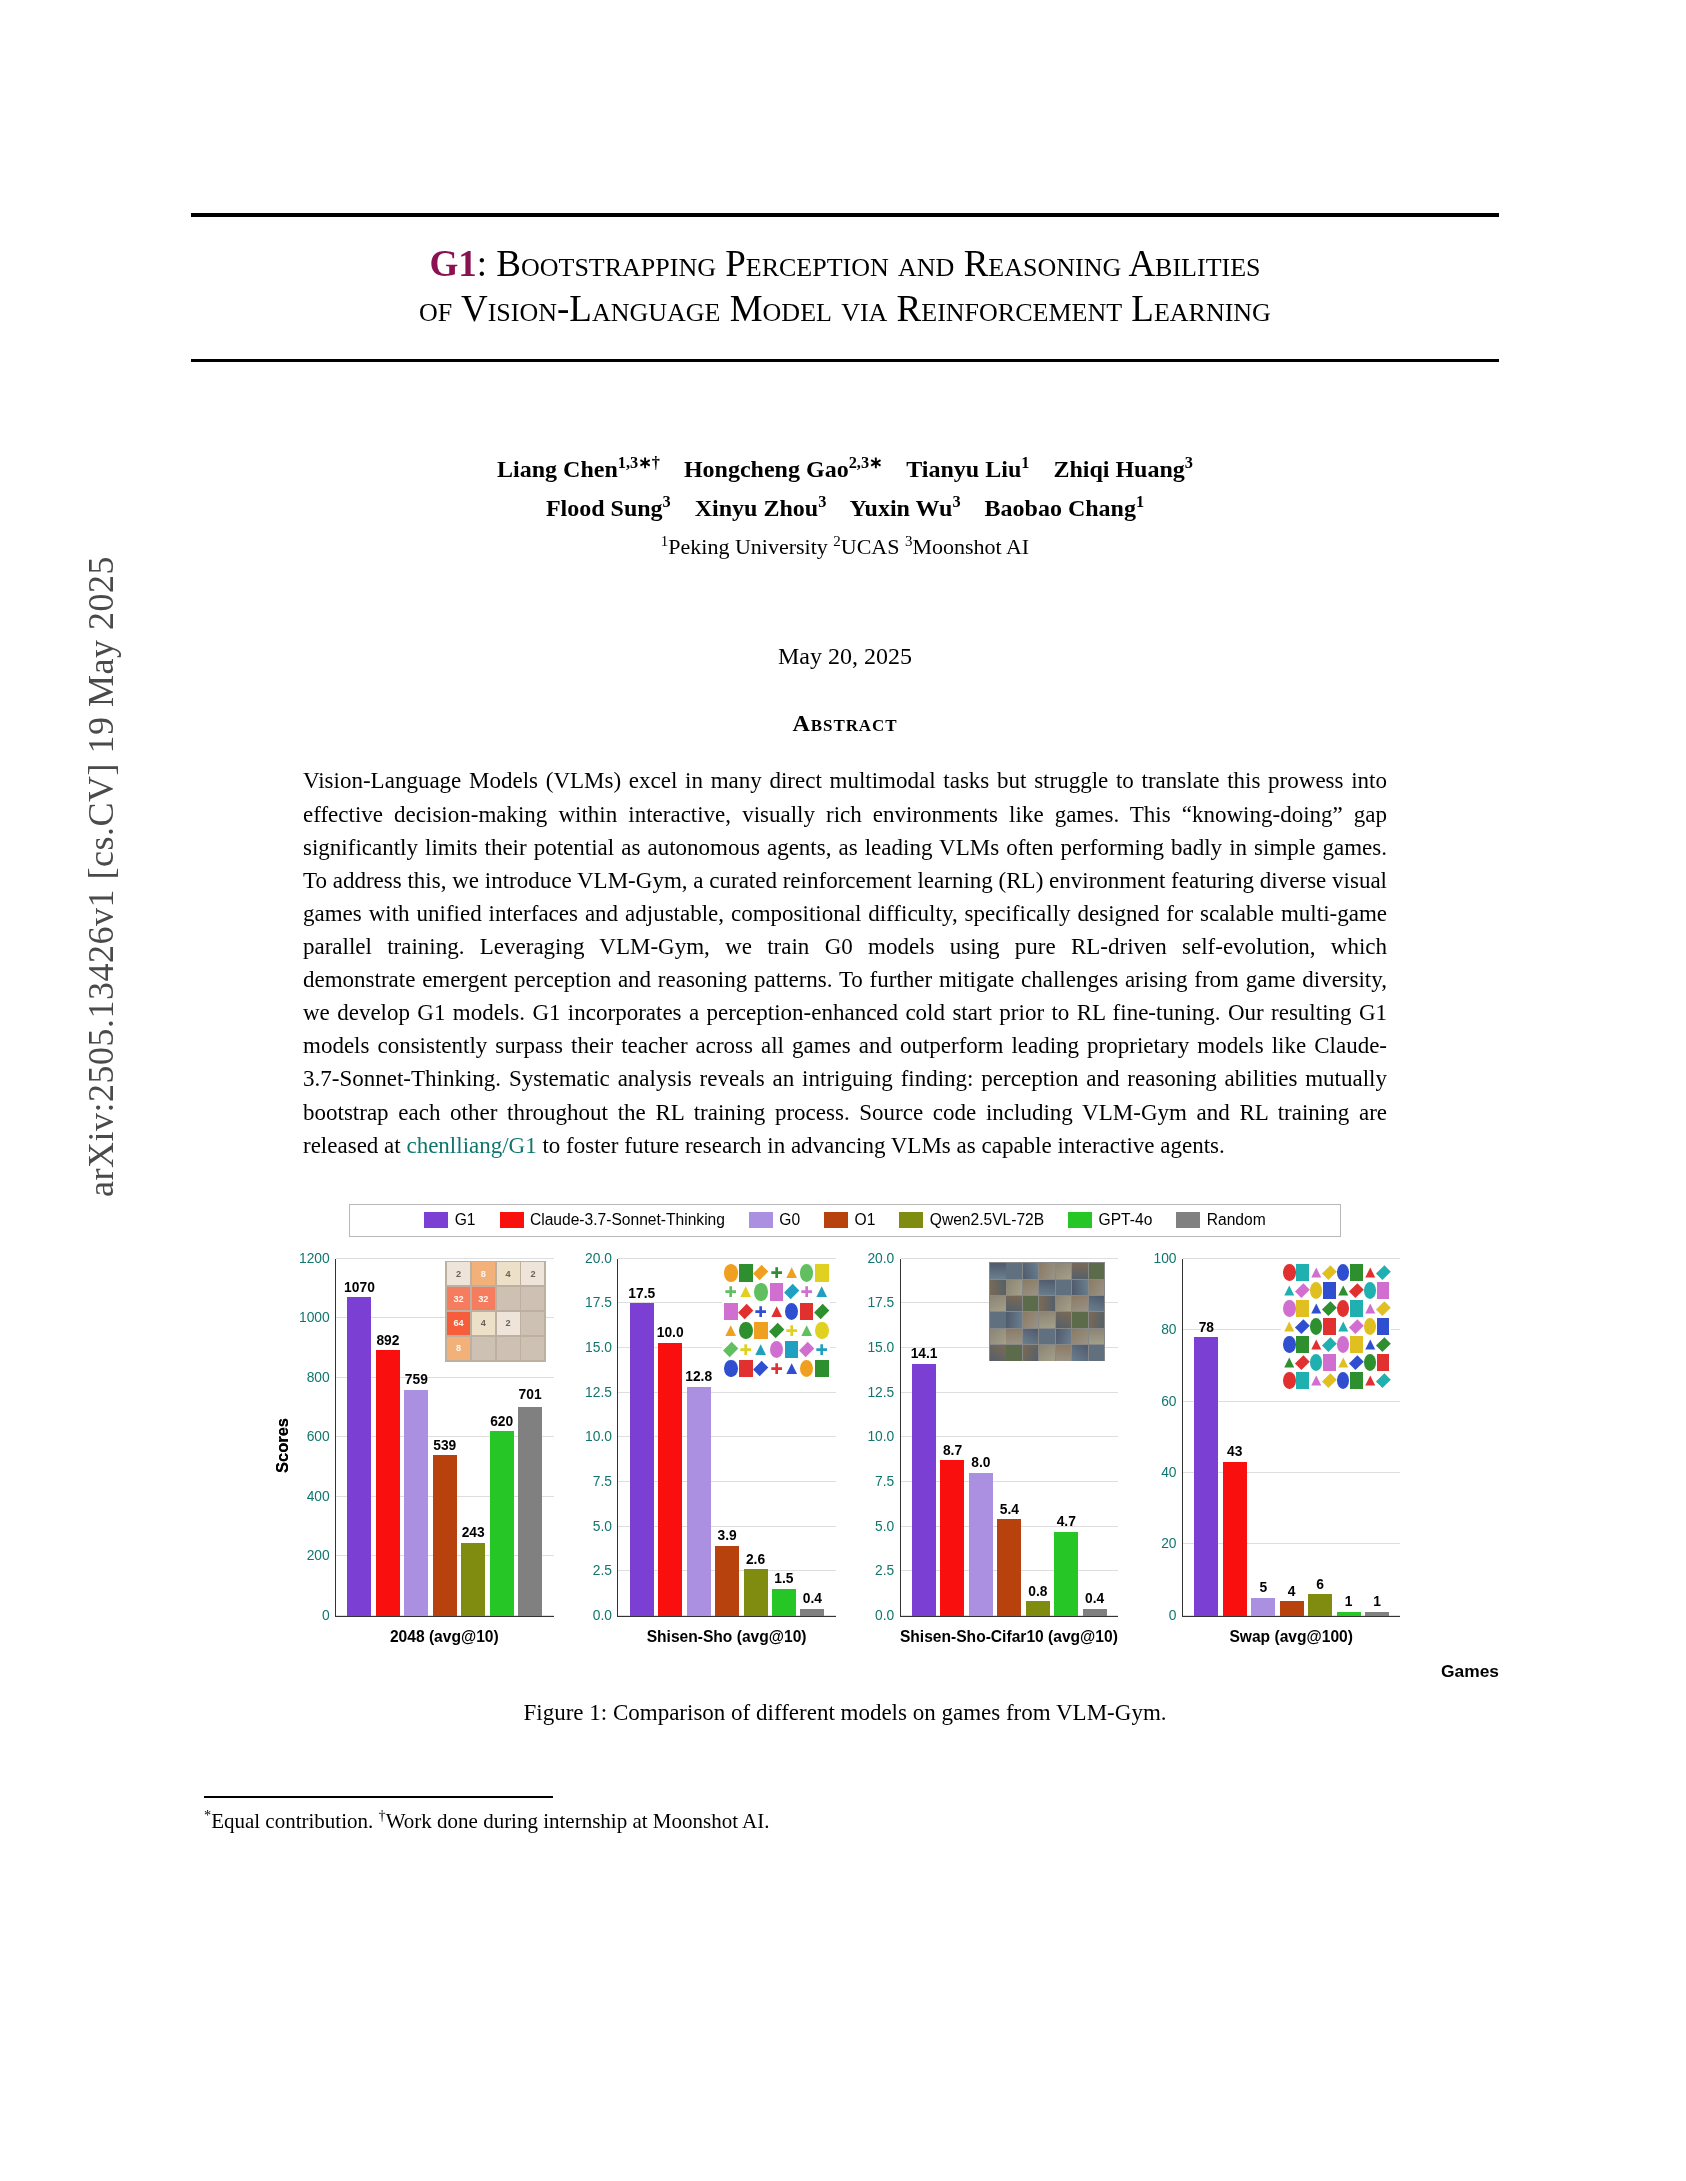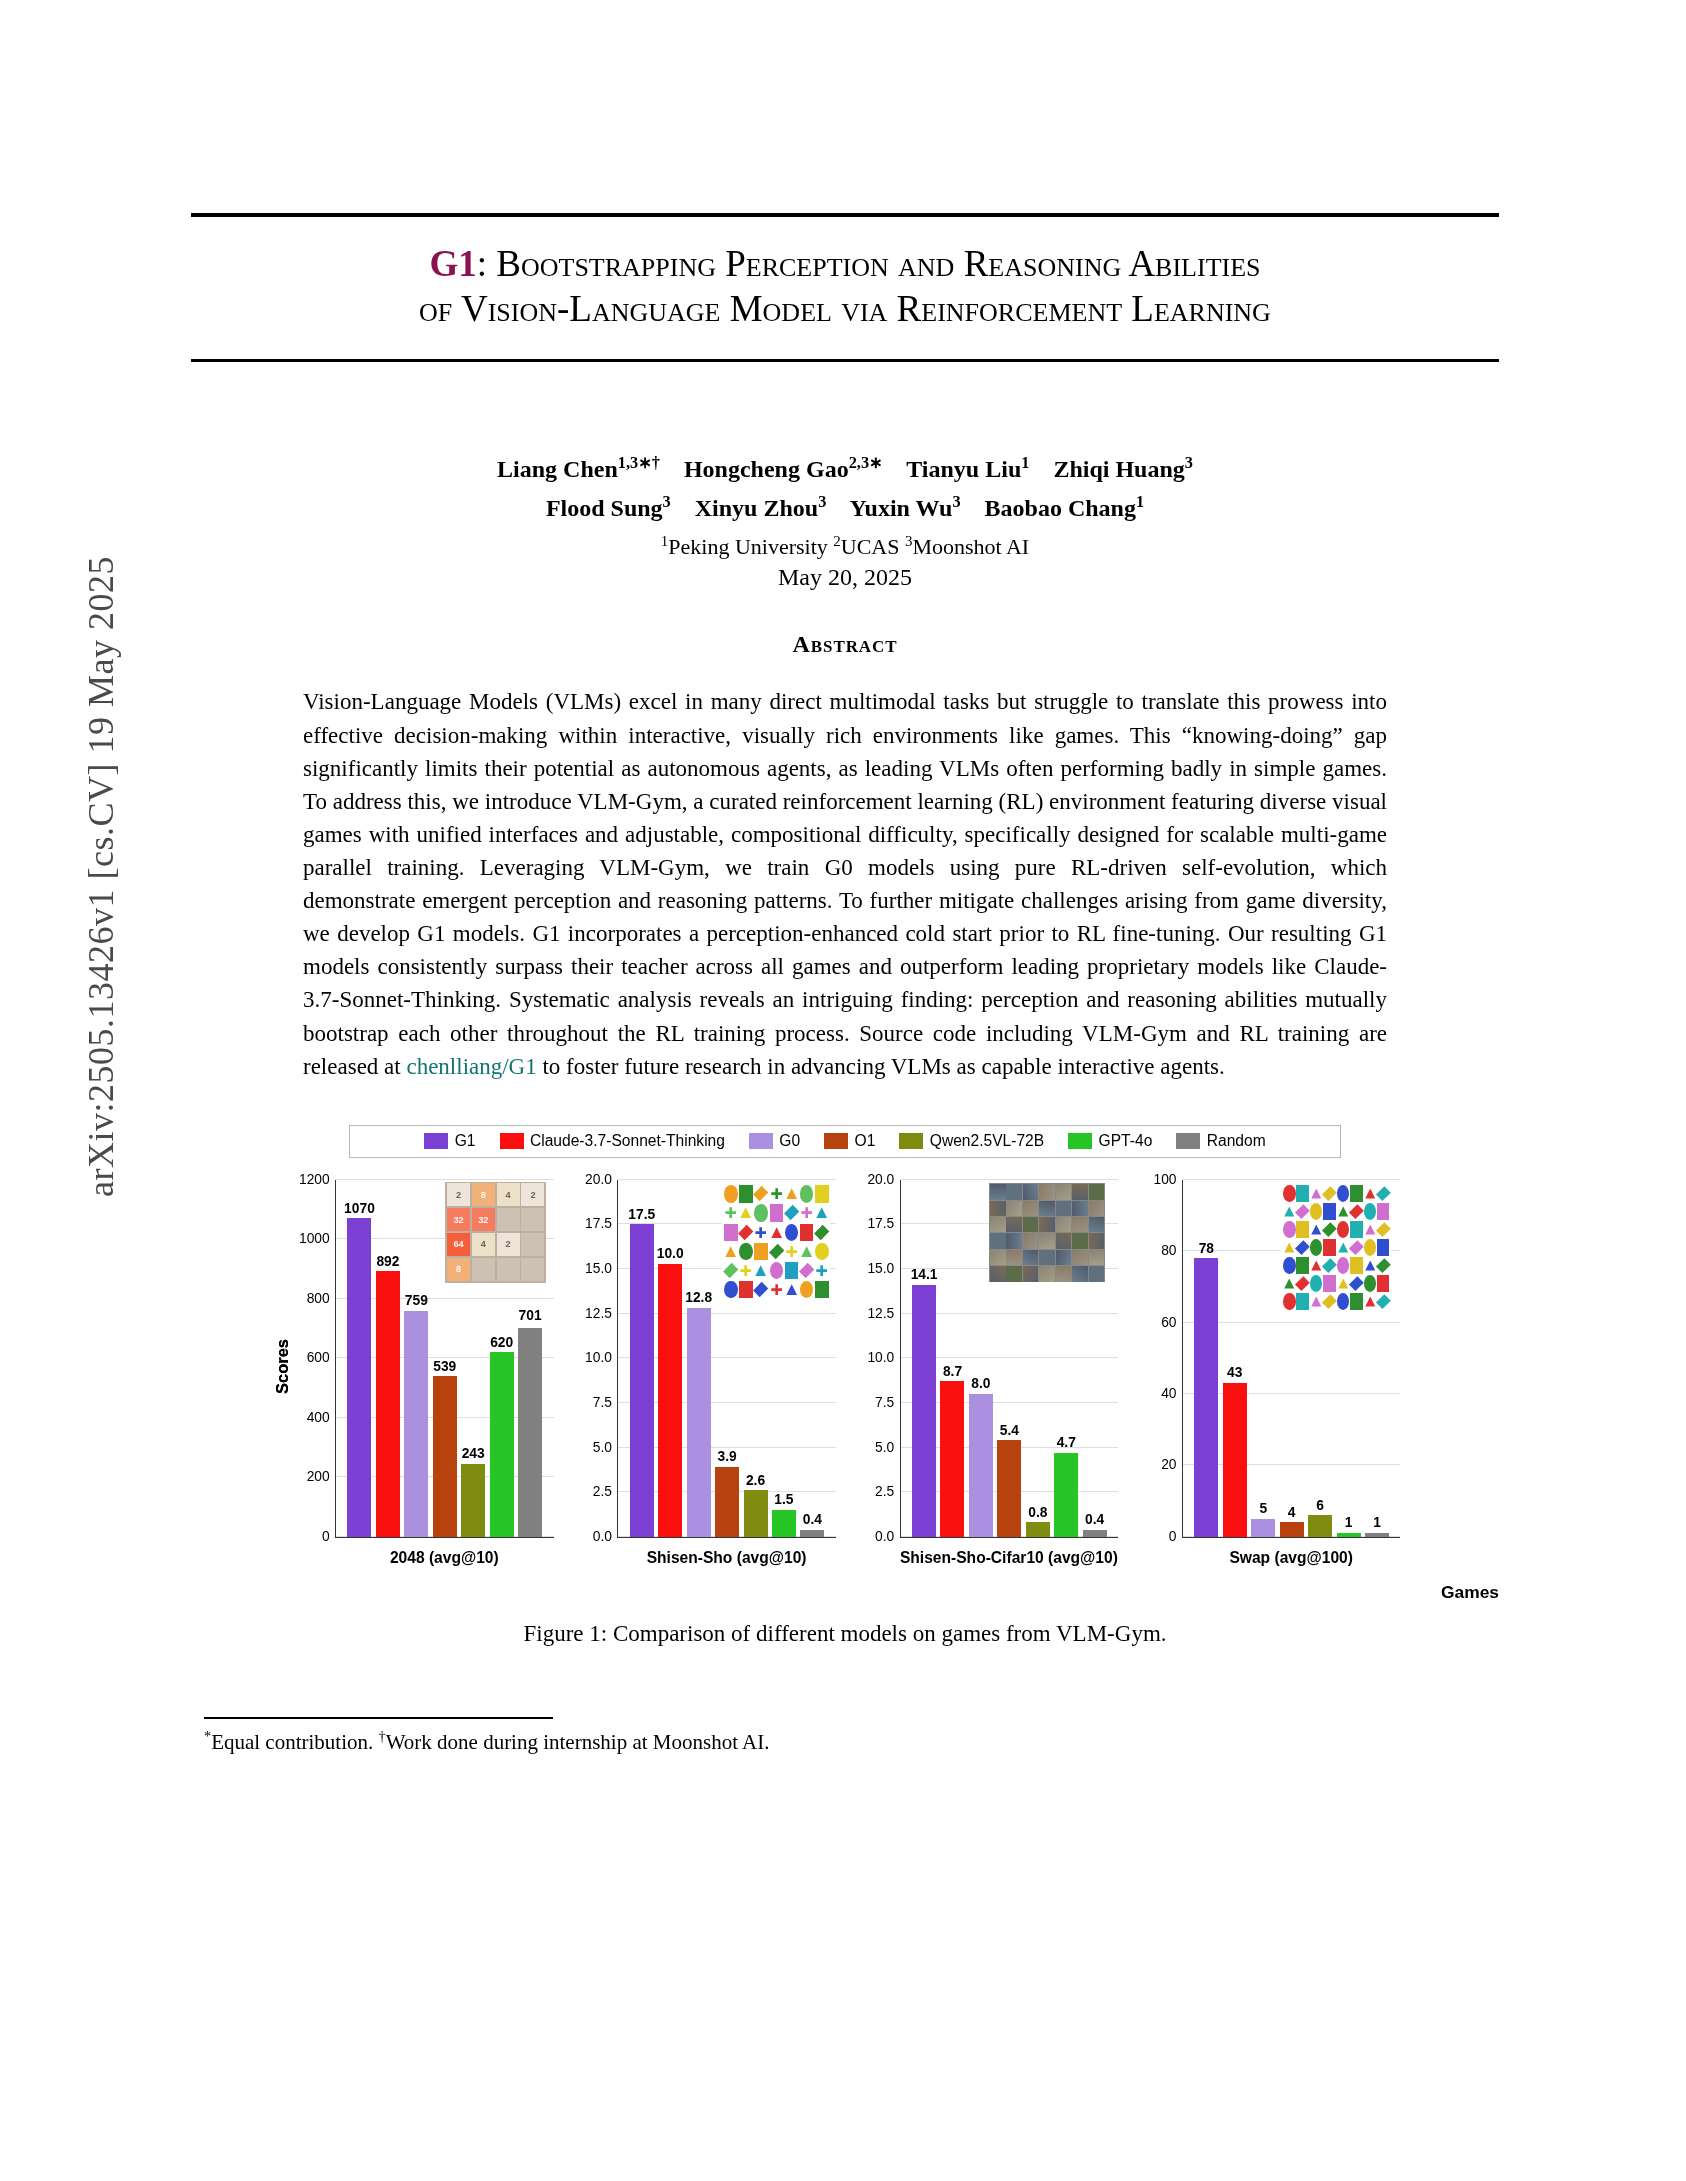--- a/index.html
+++ b/index.html
@@ -77,20 +77,21 @@
   #authors .line { display: block; }
   #affil {
     text-align: center;
     font-size: 22px;
     font-weight: normal;
     margin-top: 1.8px;
   }
   sup { font-size: 0.68em; vertical-align: super; }
 
   #date {
+    margin-top: 79px;
     text-align: center;
     font-size: 24px;
   }
 
   #abstract-head {
     margin-top: 40px;
     text-align: center;
     font-size: 24px;
     font-variant: small-caps;
     font-weight: bold;
@@ -157,21 +158,21 @@
     height: 0.9px;
     background: #dedede;
   }
   .ytick-label {
     position: absolute;
     right: 100%;
     transform: translateY(-50%);
     margin-right: 6.4px;
     font-family: "Liberation Sans", sans-serif;
     font-size: 13.8px;
-    color: #000000;
+    color: #0f766e;
     white-space: nowrap;
   }
   .bars {
     position: absolute;
     left: 9.2px; right: 9.2px; bottom: 0; top: 0;
     display: flex;
     align-items: flex-end;
     justify-content: space-around;
   }
   .bar-wrap {

